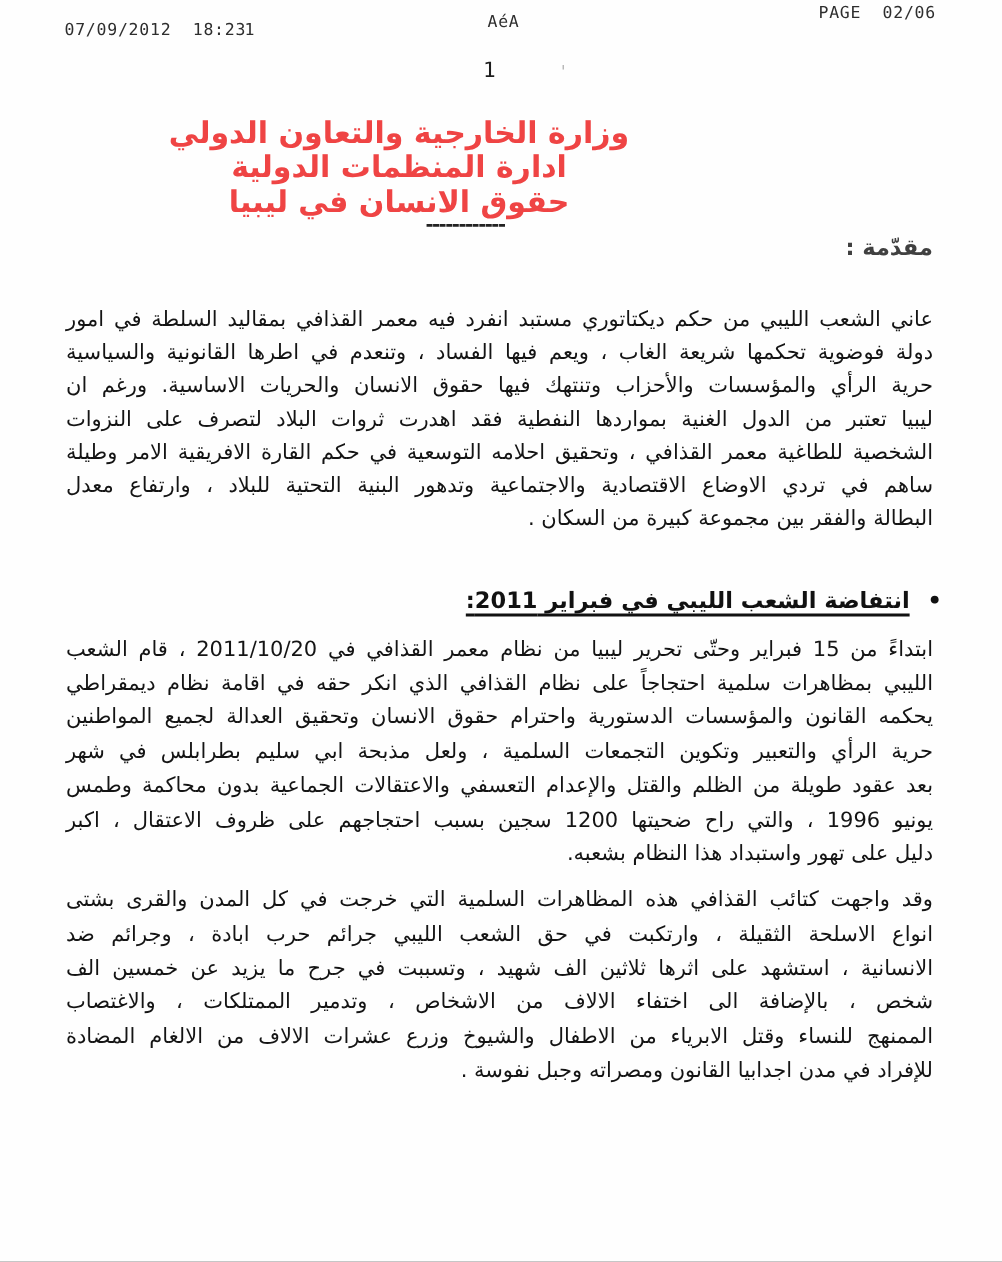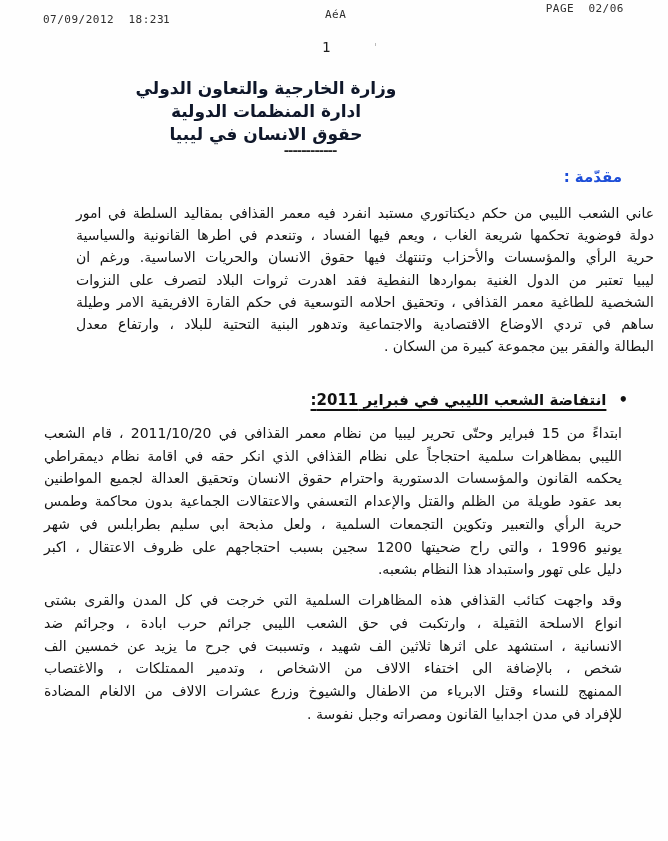--- a/index.html
+++ b/index.html
@@ -34,39 +34,39 @@
   .scan-artifact {
     position: absolute; left: 374px; top: 41px;
     font-size: 11px; color: #b5b5b5;
   }
   
   .letterhead {
     position: absolute; left: 0; top: 77px; width: 532px;
     direction: rtl;
     text-align: center;
     font-weight: bold;
-    font-size: 17px;
+    font-size: 20px;
     line-height: 23px;
-    color: #0f172a;
+    color: #ef4444;
   }
   .letterhead-sep {
     position: absolute; left: 272px; top: 143px; width: 76px;
     text-align: center;
     font-weight: bold;
     font-size: 13px;
     letter-spacing: -1px;
     color: #222;
   }
   
   .intro-heading {
-    position: absolute; right: 46px; top: 168px;
+    position: absolute; right: 46px; top: 156px;
     direction: rtl;
     font-weight: bold;
     font-size: 15px;
-    color: #1d4ed8;
+    color: #404040;
   }
   .section-heading {
     position: absolute; right: 40px; top: 391px;
     direction: rtl;
     font-weight: bold;
     font-size: 15px;
     color: #111;
     display: flex;
     align-items: center;
   }
@@ -81,21 +81,21 @@
     text-decoration-thickness: 1.5px;
     text-align: right;
   }
   
   .para {
     position: absolute; left: 44px; width: 578px;
     direction: rtl;
     font-size: 14px;
     color: #141414;
   }
-  .p1 { top: 202px; line-height: 22.2px; margin-left: 32px; }
+  .p1 { top: 202px; line-height: 22.2px; }
   .p2 { top: 422px; line-height: 22.7px; }
   .p3 { top: 589px; line-height: 22.8px; }
   .pline {
     text-align: justify;
     text-align-last: justify;
     white-space: nowrap;
   }
   .pline.last {
     text-align-last: right;
   }
@@ -134,22 +134,22 @@
 
   <div class="section-heading">
     <span class="bullet">•</span>
     <span class="sh-text">انتفاضة الشعب الليبي في فبراير 2011:</span>
   </div>
 
   <div class="para p2">
     <div class="pline">ابتداءً من 15 فبراير وحتّى تحرير ليبيا من نظام معمر القذافي في 2011/10/20 ، قام الشعب</div>
     <div class="pline">الليبي بمظاهرات سلمية احتجاجاً على نظام القذافي الذي انكر حقه في اقامة نظام ديمقراطي</div>
     <div class="pline">يحكمه القانون والمؤسسات الدستورية واحترام حقوق الانسان وتحقيق العدالة لجميع المواطنين</div>
+    <div class="pline">حرية الرأي والتعبير وتكوين التجمعات السلمية ، ولعل مذبحة ابي سليم بطرابلس في شهر</div>
     <div class="pline">بعد عقود طويلة من الظلم والقتل والإعدام التعسفي والاعتقالات الجماعية بدون محاكمة وطمس</div>
-    <div class="pline">حرية الرأي والتعبير وتكوين التجمعات السلمية ، ولعل مذبحة ابي سليم بطرابلس في شهر</div>
     <div class="pline">يونيو 1996 ، والتي راح ضحيتها 1200 سجين بسبب احتجاجهم على ظروف الاعتقال ، اكبر</div>
     <div class="pline last">دليل على تهور واستبداد هذا النظام بشعبه.</div>
   </div>
 
   <div class="para p3">
     <div class="pline">وقد واجهت كتائب القذافي هذه المظاهرات السلمية التي خرجت في كل المدن والقرى بشتى</div>
     <div class="pline">انواع الاسلحة الثقيلة ، وارتكبت في حق الشعب الليبي جرائم حرب ابادة ، وجرائم ضد</div>
     <div class="pline">الانسانية ، استشهد على اثرها ثلاثين الف شهيد ، وتسببت في جرح ما يزيد عن خمسين الف</div>
     <div class="pline">شخص ، بالإضافة الى اختفاء الالاف من الاشخاص ، وتدمير الممتلكات ، والاغتصاب</div>
     <div class="pline">الممنهج للنساء وقتل الابرياء من الاطفال والشيوخ وزرع عشرات الالاف من الالغام المضادة</div>

